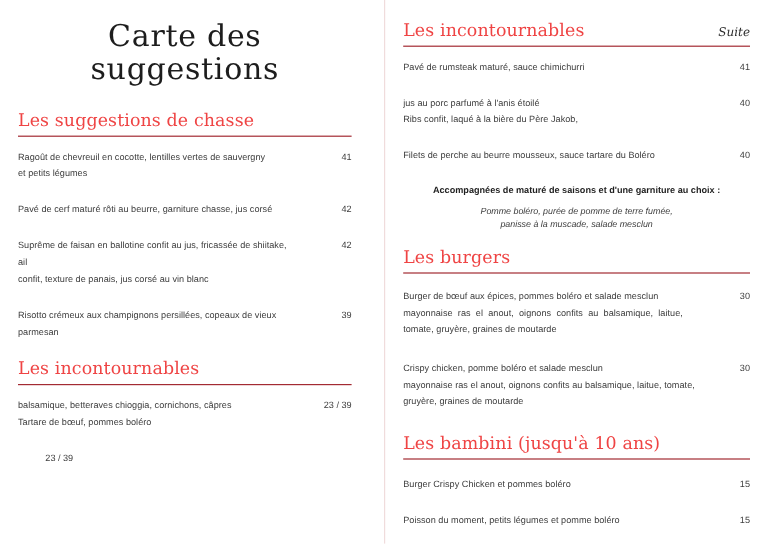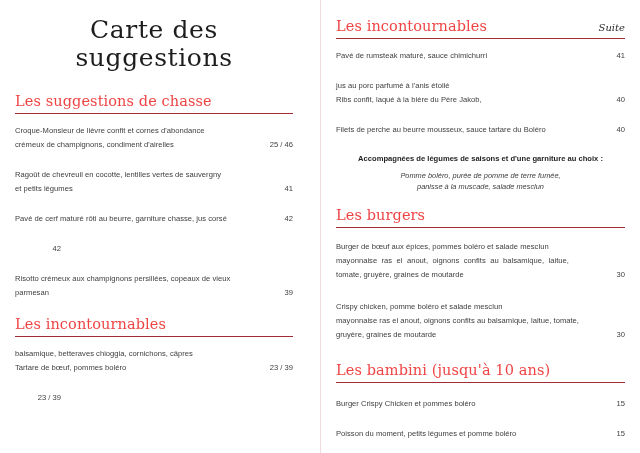--- a/index.html
+++ b/index.html
@@ -82,21 +82,21 @@
     font-size: 10px;
     color: #2c2c2c;
   }
 
   
   .items {
     margin-top: 10px;
   }
   .item {
     display: flex;
-    align-items: flex-end;
+    align-items: flex-start;
     margin-bottom: 11px;
   }
   .item-body {
     flex: 1 1 auto;
     min-width: 0;
   }
   .item-line {
     font-size: 7.6px;
     line-height: 1.85;
     color: #3d3d3d;
@@ -147,44 +147,41 @@
 
     <h1 class="menu-title">Carte des suggestions</h1>
 
     <div class="section" style="margin-top:22px;">
       <div class="section-head">
         <span class="section-title">Les suggestions de chasse</span>
         <span class="section-suffix"></span>
       </div>
       <div class="items loose">
 
-        <div class="item">
-          <div class="item-body">
-            <div class="item-line">Croque-Monsieur de lièvre confit et cornes d'abondance</div>
-            <div class="item-line sub">crémeux de champignons, condiment d'airelles</div>
-          </div>
-          <div class="item-price">25 / 46</div>
-        </div>
 
         <div class="item">
           <div class="item-body">
             <div class="item-line">Ragoût de chevreuil en cocotte, lentilles vertes de sauvergny</div>
             <div class="item-line sub">et petits légumes</div>
           </div>
           <div class="item-price">41</div>
         </div>
 
         <div class="item">
           <div class="item-body">
             <div class="item-line">Pavé de cerf maturé rôti au beurre, garniture chasse, jus corsé</div>
           </div>
           <div class="item-price">42</div>
         </div>
 
         <div class="item">
+          <div class="item-body">
+            <div class="item-line">Suprême de faisan en ballotine confit au jus, fricassée de shiitake, ail</div>
+            <div class="item-line sub">confit, texture de panais, jus corsé au vin blanc</div>
+          </div>
           <div class="item-price">42</div>
         </div>
 
         <div class="item">
           <div class="item-body">
             <div class="item-line">Risotto crémeux aux champignons persillées, copeaux de vieux</div>
             <div class="item-line sub">parmesan</div>
           </div>
           <div class="item-price">39</div>
         </div>
@@ -246,21 +243,21 @@
           <div class="item-body">
             <div class="item-line">Filets de perche au beurre mousseux, sauce tartare du Boléro</div>
           </div>
           <div class="item-price">40</div>
         </div>
 
       </div>
     </div>
 
     <div class="garnish">
-      <div class="garnish-title">Accompagnées de légumes de saisons et d'une garniture au choix :</div>
+      <div class="garnish-title">Accompagnées de maturé de saisons et d'une garniture au choix :</div>
       <div class="garnish-lines">
         <div class="garnish-line">Pomme boléro, purée de pomme de terre fumée,</div>
         <div class="garnish-line">panisse à la muscade, salade mesclun</div>
       </div>
     </div>
 
     <div class="section" style="margin-top:14px;">
       <div class="section-head">
         <span class="section-title">Les burgers</span>
         <span class="section-suffix"></span>

